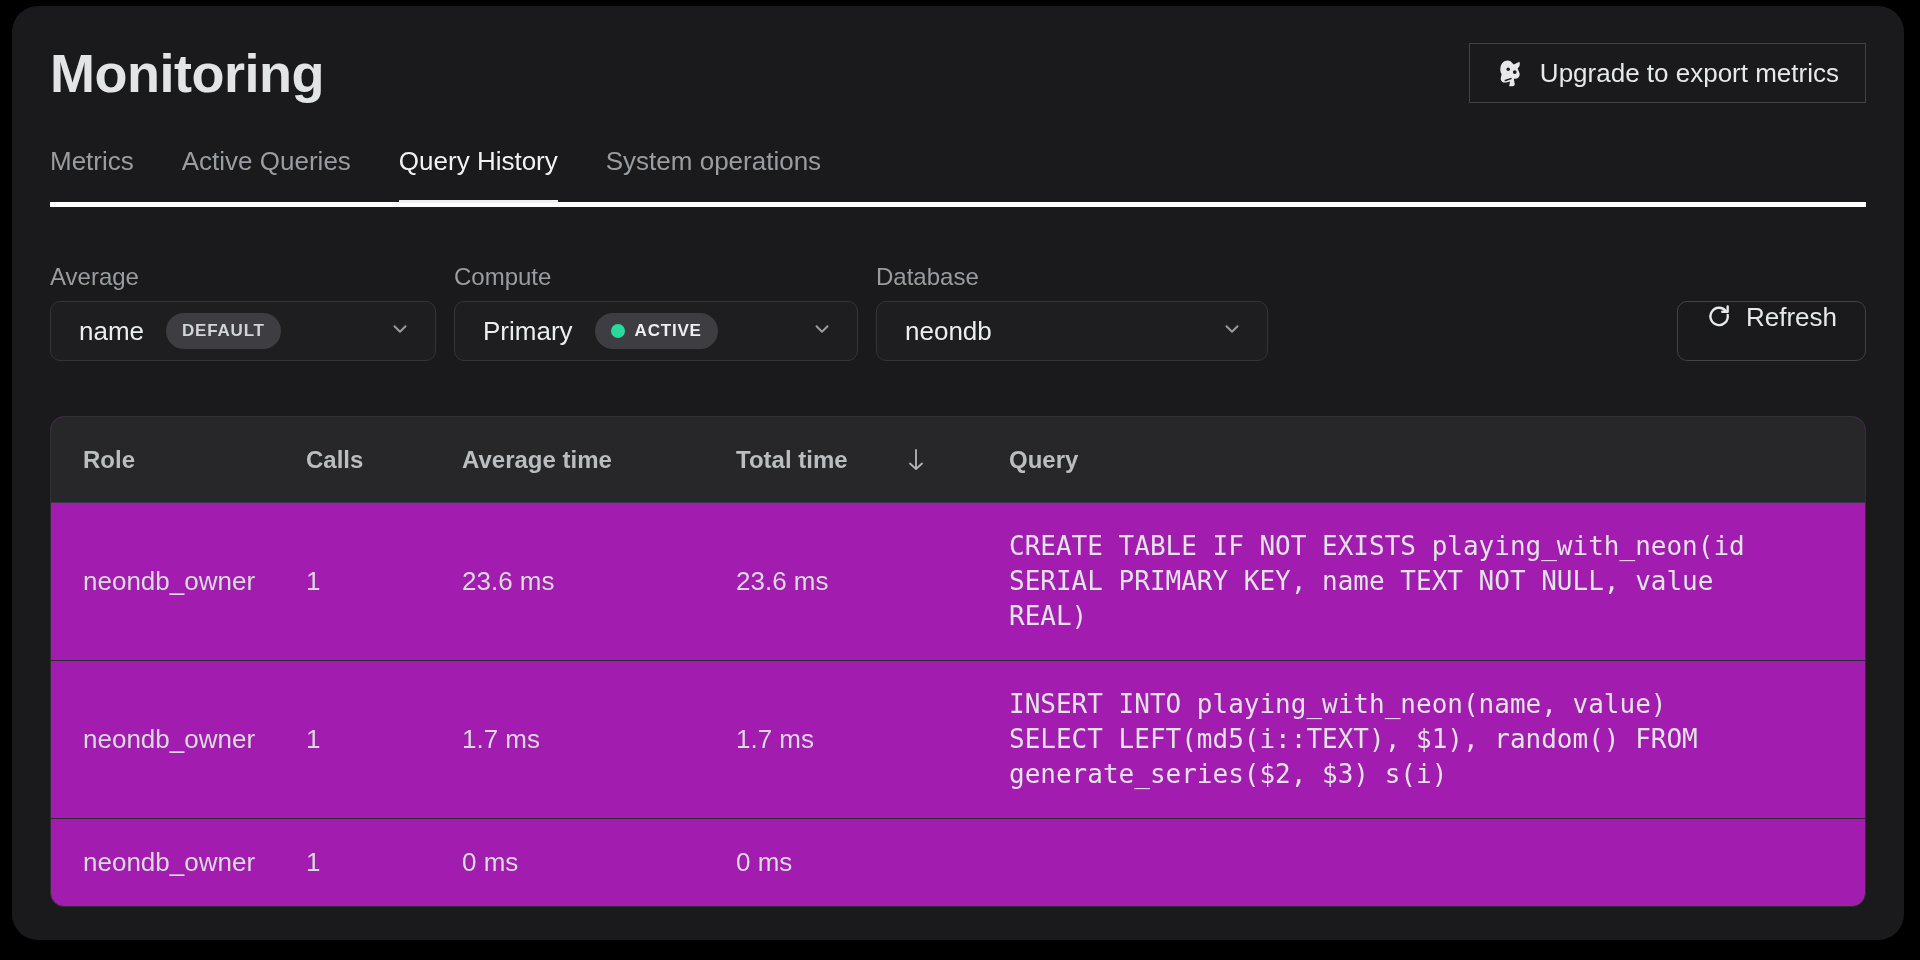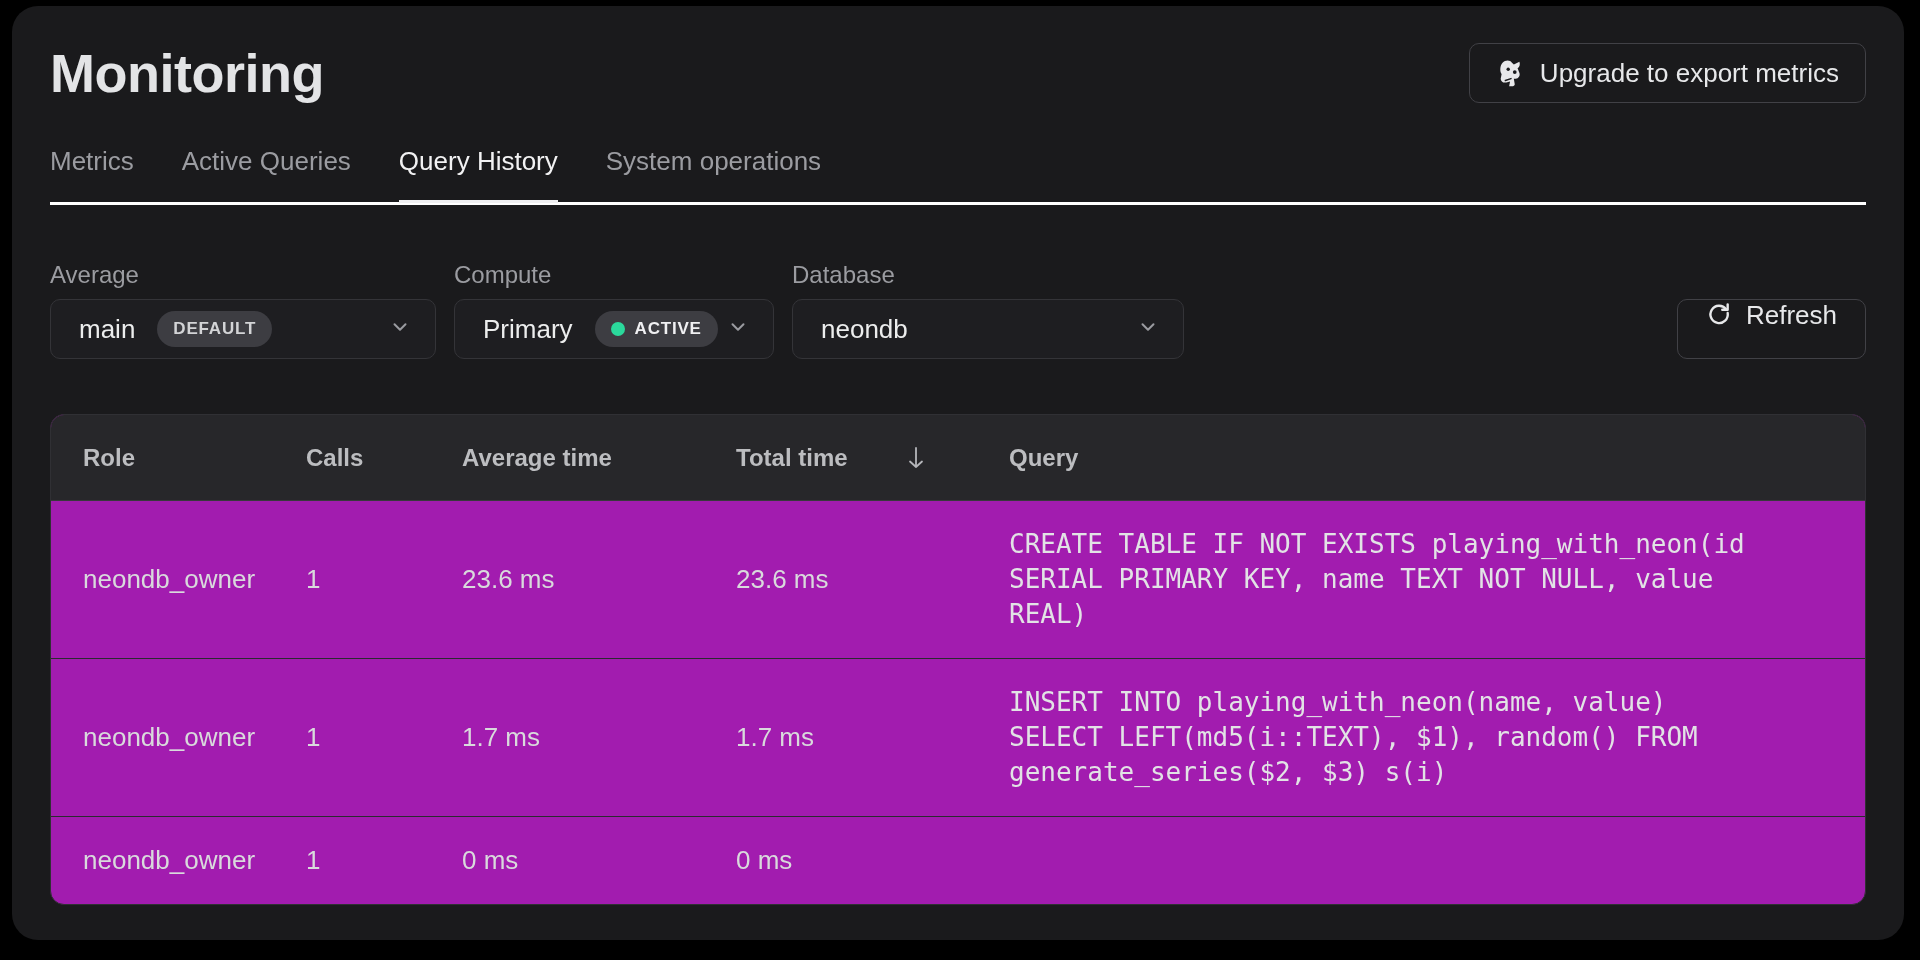--- a/index.html
+++ b/index.html
@@ -7,43 +7,43 @@
               font-family:"Liberation Sans", sans-serif; }
   .app {
     position:absolute; left:12px; top:6px; right:16px; bottom:20px;
     background:#1a1a1c; border-radius:26px; padding:0 38px; overflow:hidden;
   }
   
   .page-header { display:flex; align-items:center; justify-content:space-between; margin-top:36px; }
   .page-title { font-size:54px; font-weight:700; letter-spacing:-0.5px; color:#e3e4e6; }
   .upgrade-btn {
     display:flex; align-items:center; gap:14px; height:60px; padding:0 26px;
-    background:transparent; border:1px solid #414146; border-radius:10px;
+    background:transparent; border:1px solid #414146; border-radius:0;
     color:#e7e8ea; font-size:26px; font-family:inherit; cursor:pointer;
   }
   .upgrade-btn svg { display:block; }
   
-  .tabs { display:flex; gap:48px; margin-top:44px; border-bottom:3px solid #ffffff; }
+  .tabs { display:flex; gap:48px; margin-top:44px; border-bottom:5px solid #ffffff; }
   .tab {
     font-size:26px; line-height:26px; padding-bottom:26px; color:#9b9ca1;
     border-bottom:3px solid transparent; margin-bottom:-1px; cursor:pointer; white-space:nowrap;
   }
   .tab.active { color:#f2f2f3; border-bottom-color:#efeff1; }
   
   .filters { display:flex; gap:18px; margin-top:56px; align-items:flex-end; }
   .filter-group { display:flex; flex-direction:column; }
   .filter-label { font-size:24px; color:#9b9ca1; margin-bottom:10px; }
   .select {
     display:flex; align-items:center; height:60px; border:1px solid #343438;
     border-radius:10px; background:#1e1e21; padding:0 24px 0 28px; cursor:pointer;
   }
   .select .value { font-size:26px; color:#eceded; }
   .select .spacer { flex:1; }
   .w-branch  { width:386px; }
-  .w-compute { width:320px; }
+  .w-compute { width:404px; }
   .w-db      { width:392px; }
   .pill {
     margin-left:22px; display:flex; align-items:center; gap:10px;
     background:#3d3d42; border-radius:999px; padding:8px 16px;
     font-size:17px; font-weight:600; letter-spacing:0.8px; color:#d3d4d6;
   }
   .dot { width:14px; height:14px; border-radius:50%; }
   .chev { color:#9a9ba0; }
   .refresh-btn {
     margin-left:auto; display:flex; align-items:flex-start; gap:14px; height:60px; padding:0 28px;
@@ -95,21 +95,21 @@
     <div class="tab">Active Queries</div>
     <div class="tab active">Query History</div>
     <div class="tab">System operations</div>
   </nav>
 
   <div class="filters">
 
     <div class="filter-group">
       <span class="filter-label">Average</span>
       <div class="select w-branch">
-        <span class="value">main</span>
+        <span class="value">name</span>
         <span class="pill">DEFAULT</span>
         <span class="spacer"></span>
         <span class="chev">
           <svg width="22" height="22" viewBox="0 0 24 24" fill="none">
               <path d="M6 9l6 6 6-6" stroke="currentColor" stroke-width="2.2" stroke-linecap="round" stroke-linejoin="round"></path>
             </svg>
         </span>
       </div>
     </div>
 

